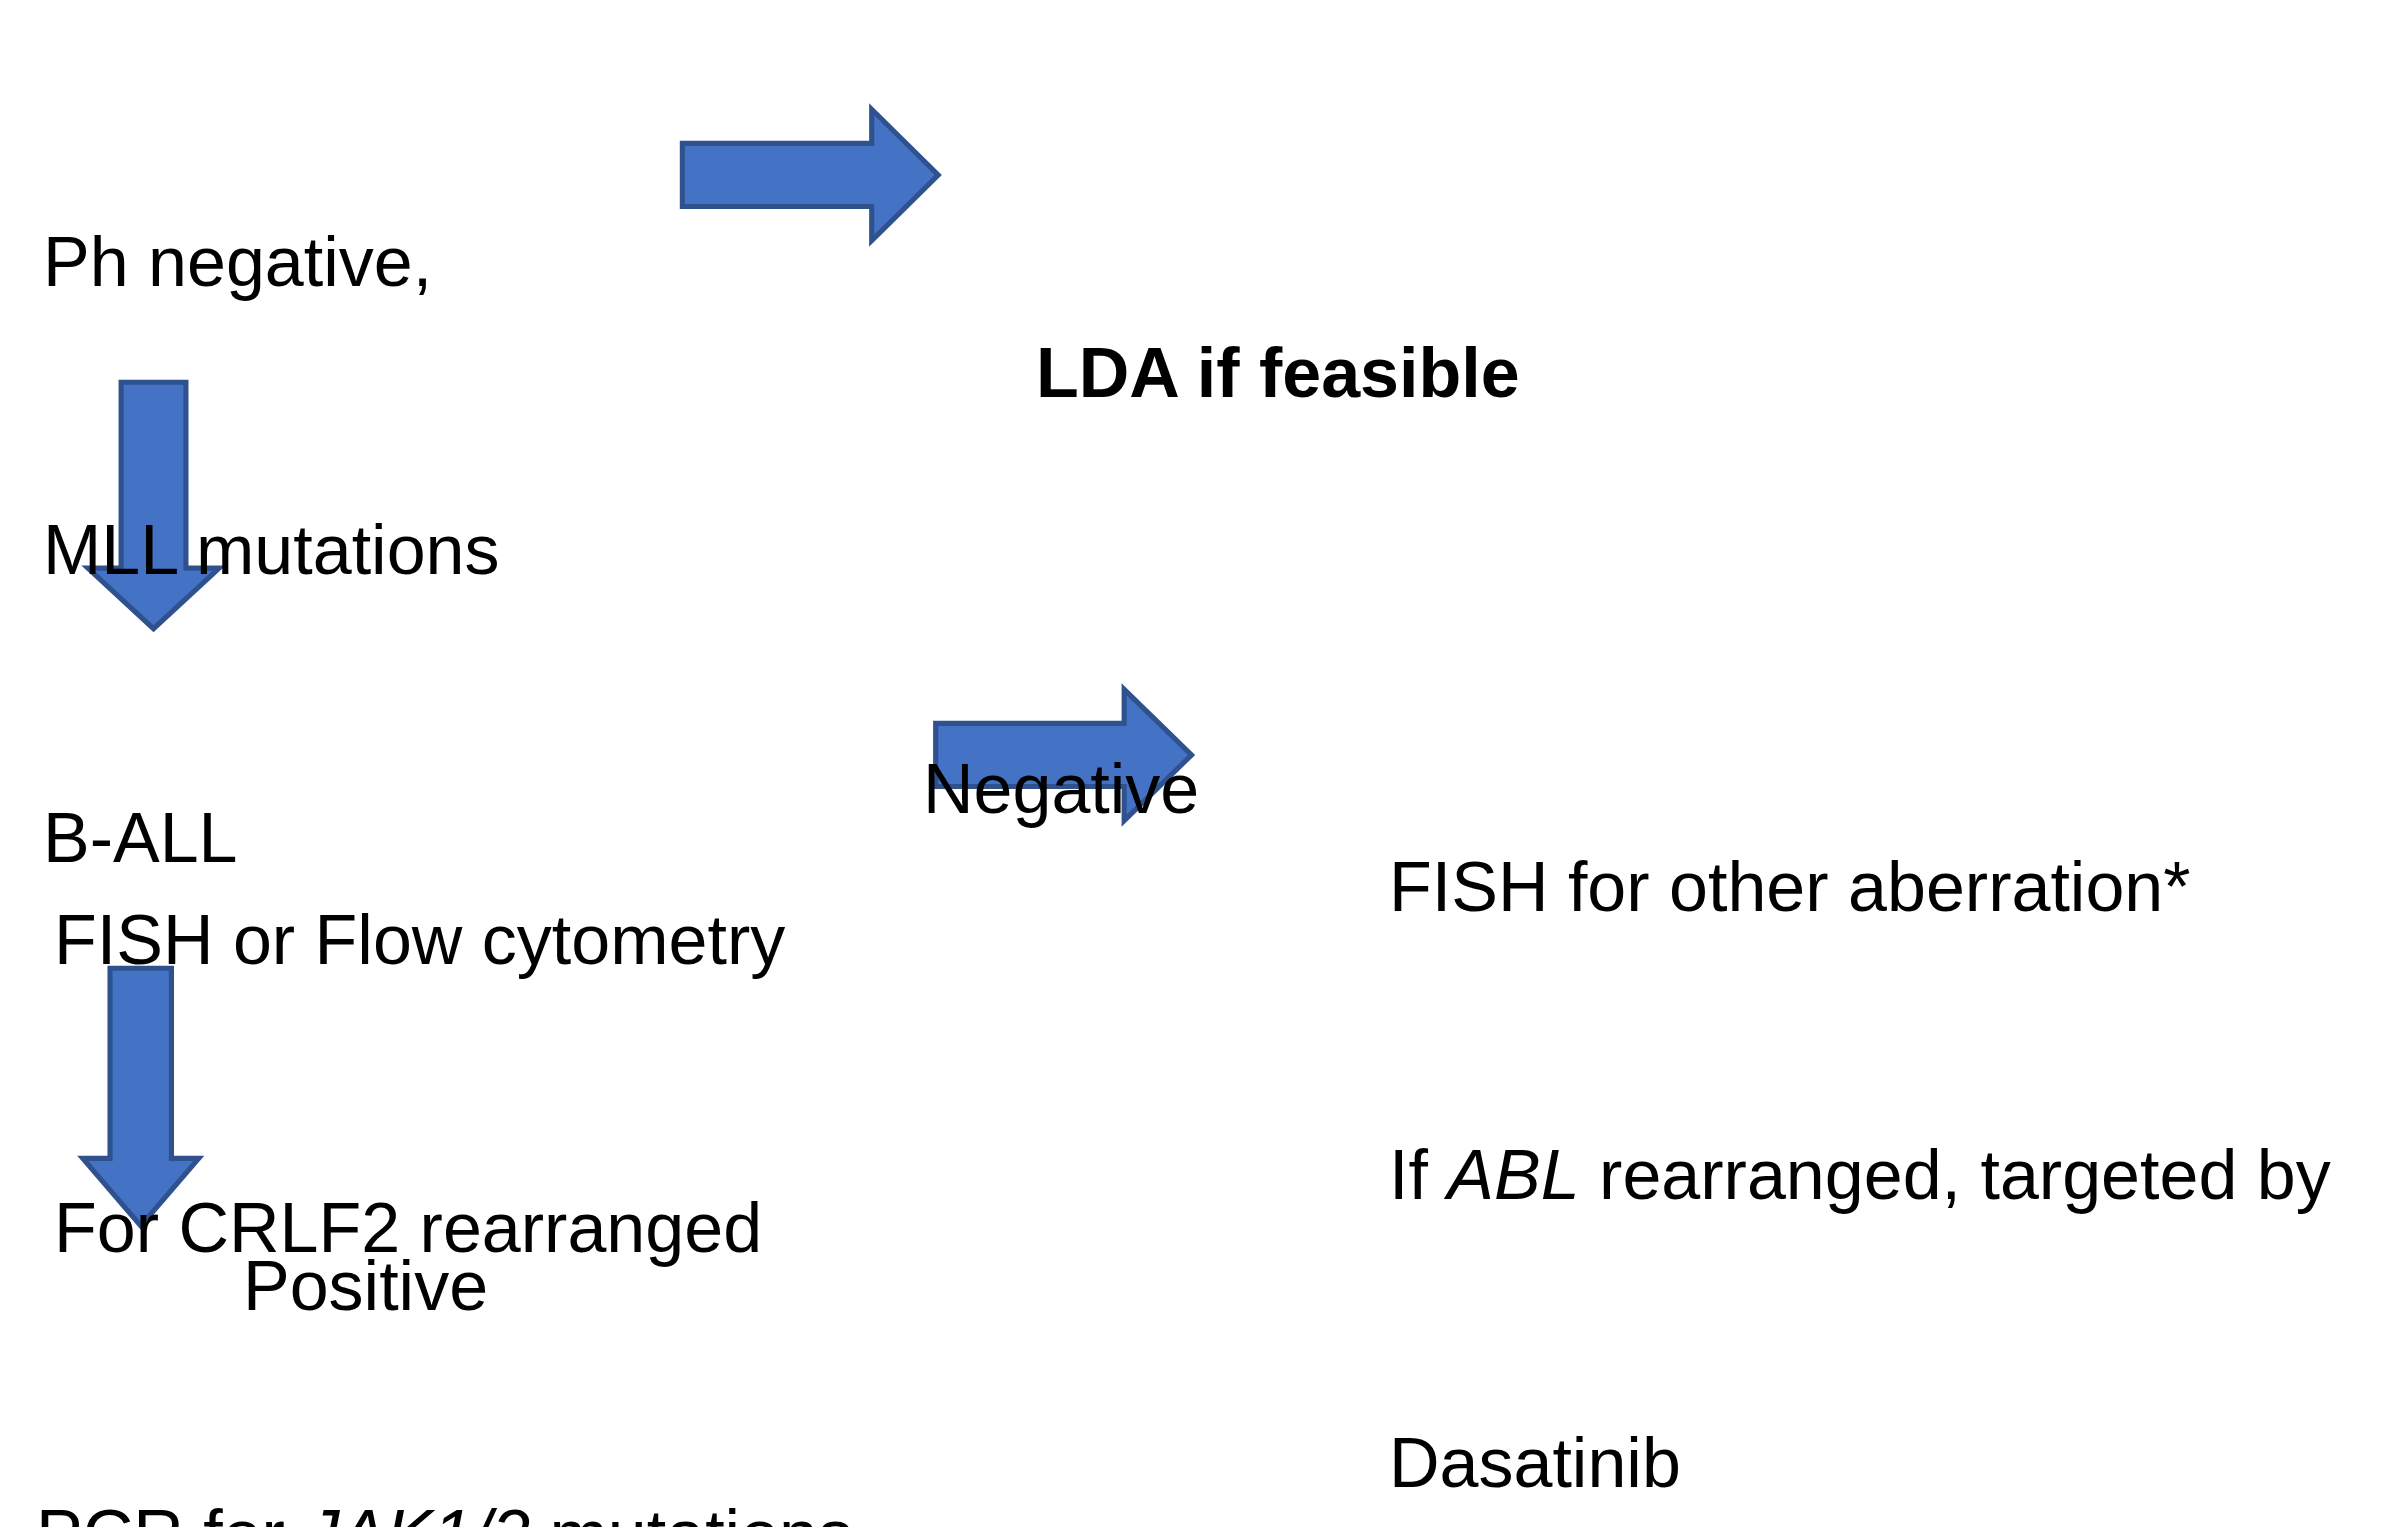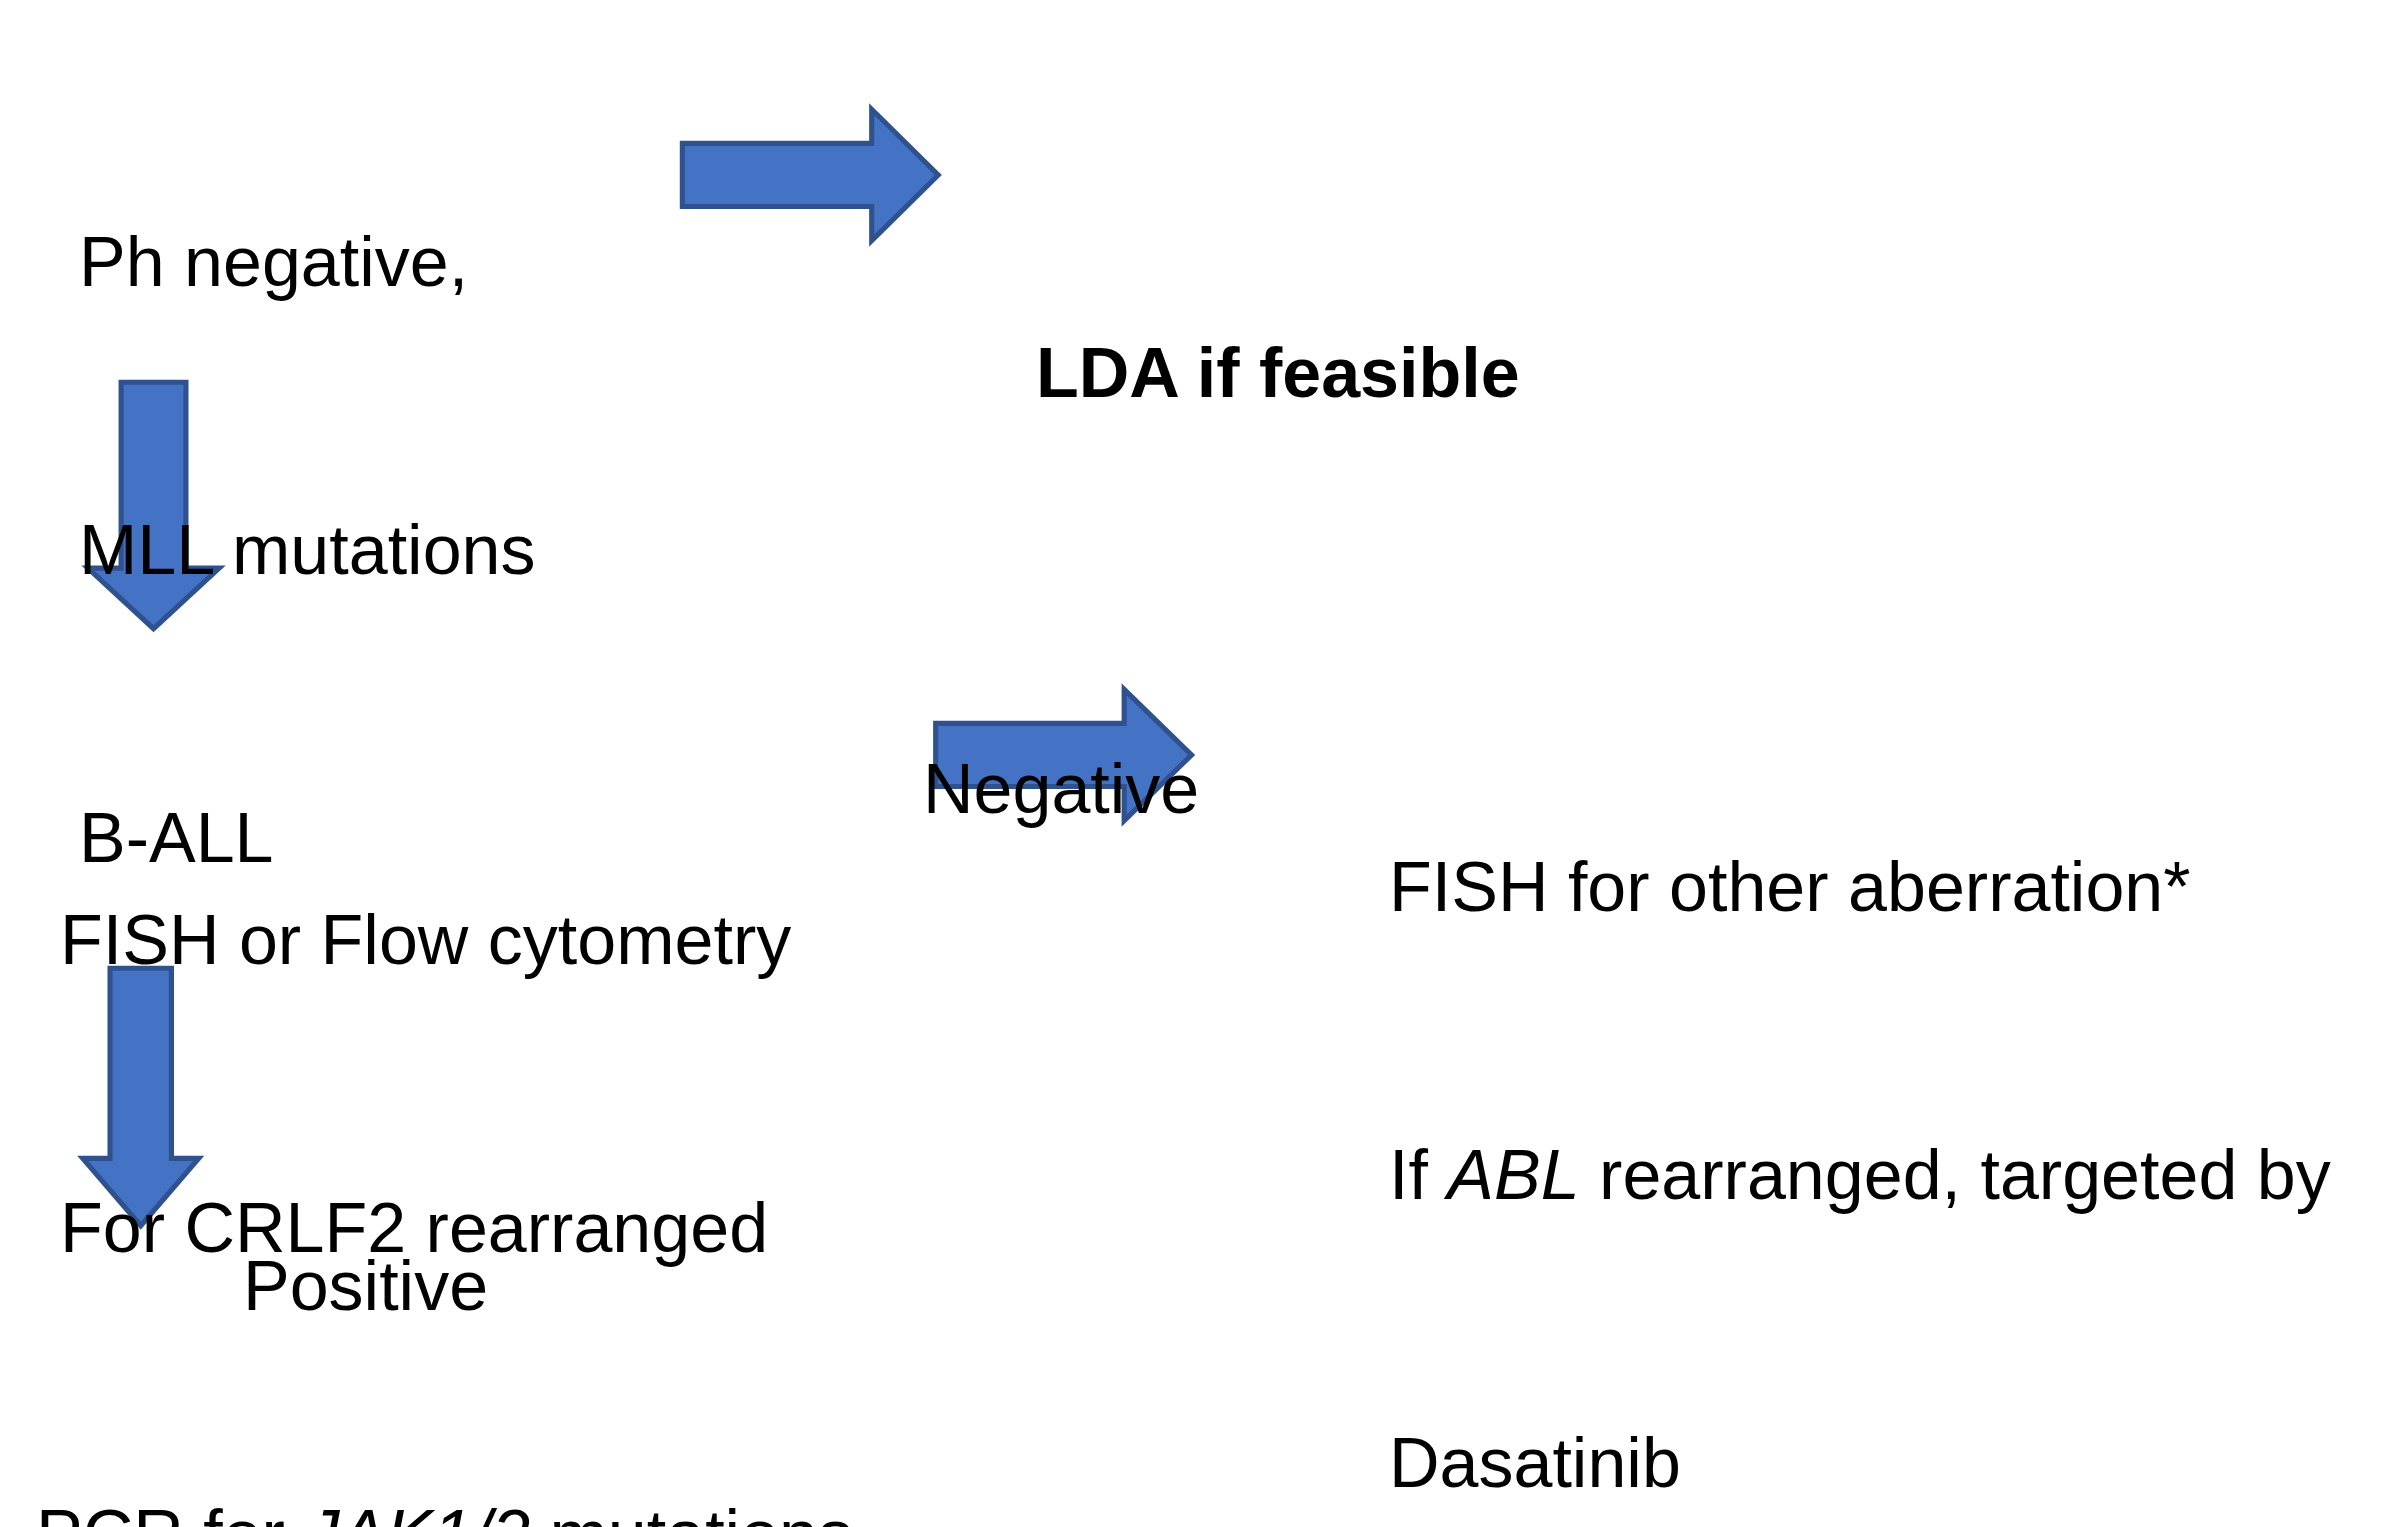--- a/index.html
+++ b/index.html
@@ -40,35 +40,35 @@
 
 <div class="canvas">
 
   <svg class="arrow-layer" viewBox="0 0 2815 1790" xmlns="http://www.w3.org/2000/svg">
     <polygon stroke-width="6" points="800,168 1022,168 1022,128 1100,205 1022,282 1022,242 800,242" fill="#4472C4" stroke="#2F528F"></polygon>
     <polygon stroke-width="6" points="142,448 218,448 218,666 257,666 180,737 103,666 142,666" fill="#4472C4" stroke="#2F528F"></polygon>
     <polygon stroke-width="6" points="1097,848 1318,848 1318,808 1397,885 1318,962 1318,922 1097,922" fill="#4472C4" stroke="#2F528F"></polygon>
     <polygon stroke-width="6" points="129,1135 201,1135 201,1358 233,1358 165,1437 97,1358 129,1358" fill="#4472C4" stroke="#2F528F"></polygon>
   </svg>
 
-  <div class="txt" style="left:43px; top:22px;margin-left:36px;">
+  <div class="txt" style="left:43px; top:22px;">
     <div>Ph negative,</div>
     <div>MLL mutations</div>
     <div>B-ALL</div>
   </div>
 
   <div class="txt" style="left:1036px; top:133px;font-weight:bold;">
     <div>LDA if feasible</div>
   </div>
 
   <div class="txt" style="left:923px; top:549px;text-align:center;">
     <div>Negative</div>
   </div>
 
-  <div class="txt" style="left:60px; top:700px;">
+  <div class="txt" style="left:54px; top:700px;">
     <div>FISH or Flow cytometry</div>
     <div>For CRLF2 rearranged</div>
   </div>
 
   <div class="txt" style="left:1389px; top:647px;">
     <div>FISH for other aberration*</div>
     <div><span>If </span><span class="it">ABL</span><span> rearranged, targeted by</span></div>
     <div>Dasatinib</div>
   </div>
 

